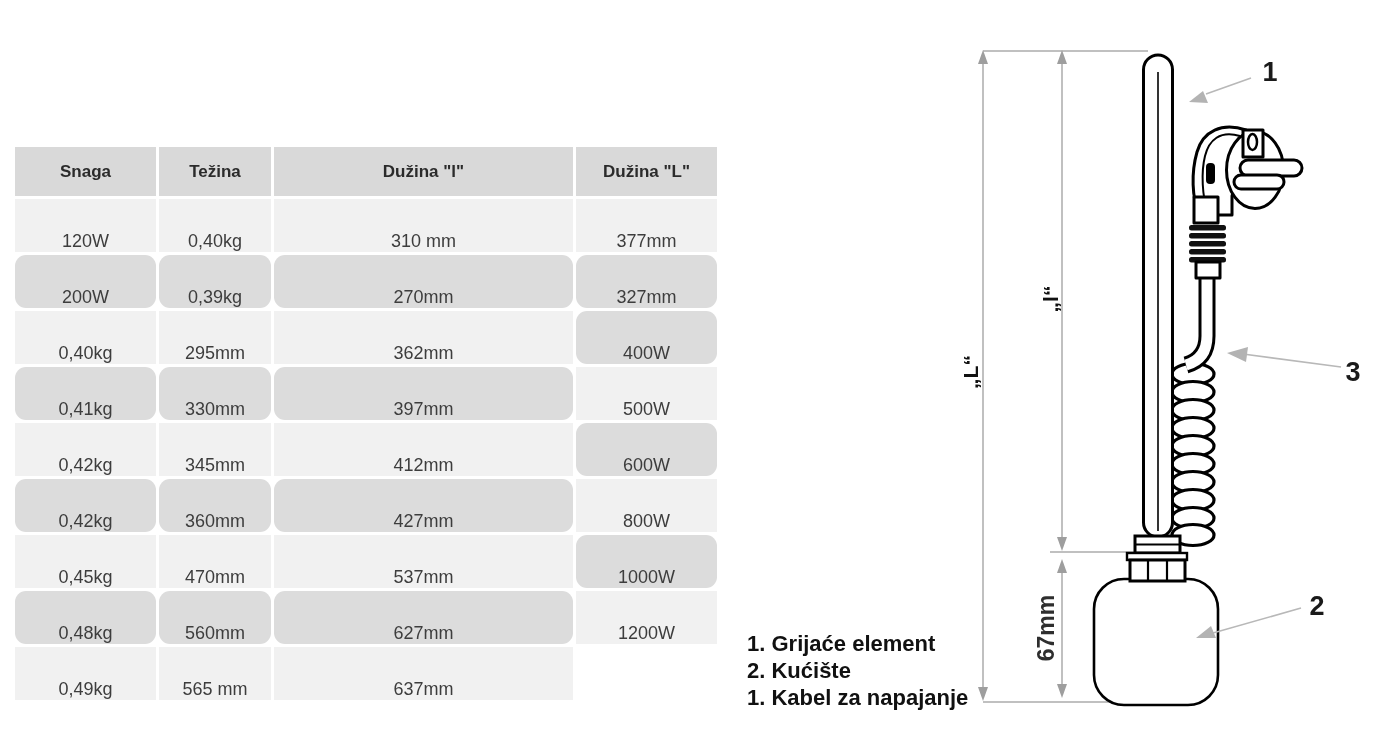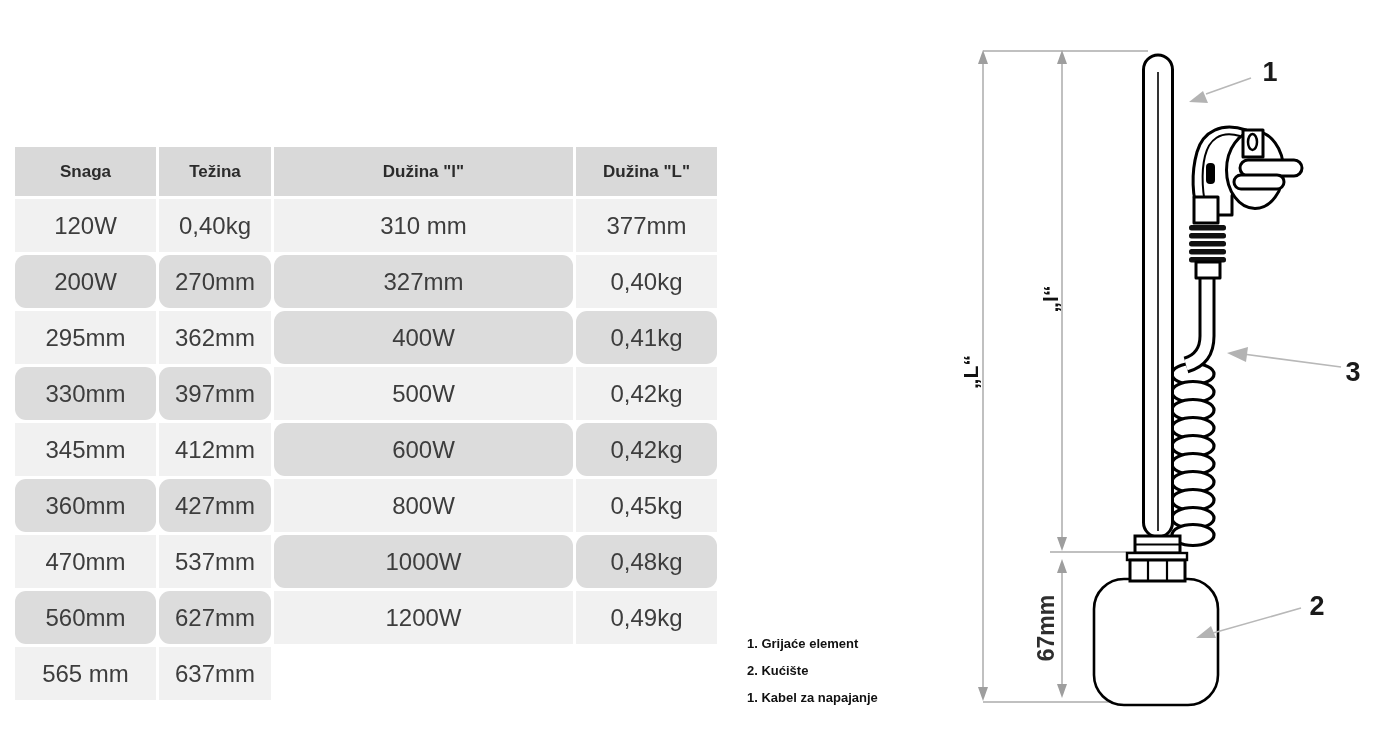--- a/index.html
+++ b/index.html
@@ -10,34 +10,34 @@
   
   .spec-table{
     position:absolute;left:15px;top:147px;
     display:grid;
     grid-template-columns:141px 112px 299px 141px;
     grid-template-rows:49px repeat(9,53px);
     gap:3px;
   }
   .cell{
     display:flex;justify-content:center;align-items:flex-end;
-    padding-bottom:12px;
-    font-size:24px;color:var(--cell-text,#3d3d3d);
+    padding-bottom:0;
+    font-size:18px;color:var(--cell-text,#3d3d3d);
   }
   .cell.hdr{
     background:var(--header-bg,#d9d9d9);
     align-items:center;padding-bottom:0;
     font-size:17px;font-weight:bold;color:#2b2b2b;
   }
   .cell.light{background:var(--row-light,#f1f1f1);}
   .cell.dark{background:var(--row-dark,#dcdcdc);border-radius:11px;}
   
   .legend{
     position:absolute;left:747px;top:630px;
-    font-size:13px;font-weight:bold;color:#111;line-height:27px;
+    font-size:22px;font-weight:bold;color:#111;line-height:27px;
     white-space:nowrap;
   }
   
   .diagram{position:absolute;left:940px;top:30px;width:437px;height:700px;}
   .diagram text{font-family:"Liberation Sans", sans-serif;}
   .dim-label{font-size:21px;font-weight:bold;fill:#111;}
   .dim-label-67{font-size:23px;font-weight:600;fill:#2e2e2e;}
   .callout-num{font-size:27px;font-weight:bold;fill:#1a1a1a;}
 </style>
 </head>
@@ -48,20 +48,21 @@
   <div class="spec-table">
       <div class="cell hdr">Snaga</div>
       <div class="cell hdr">Težina</div>
       <div class="cell hdr">Dužina "l"</div>
       <div class="cell hdr">Dužina "L"</div>
       <div class="cell light">120W</div>
       <div class="cell light">0,40kg</div>
       <div class="cell light">310 mm</div>
       <div class="cell light">377mm</div>
       <div class="cell dark">200W</div>
+      <div class="cell dark">0,39kg</div>
       <div class="cell dark">270mm</div>
       <div class="cell dark">327mm</div>
       <div class="cell light">0,40kg</div>
       <div class="cell light">295mm</div>
       <div class="cell light">362mm</div>
       <div class="cell dark">400W</div>
       <div class="cell dark">0,41kg</div>
       <div class="cell dark">330mm</div>
       <div class="cell dark">397mm</div>
       <div class="cell light">500W</div>

